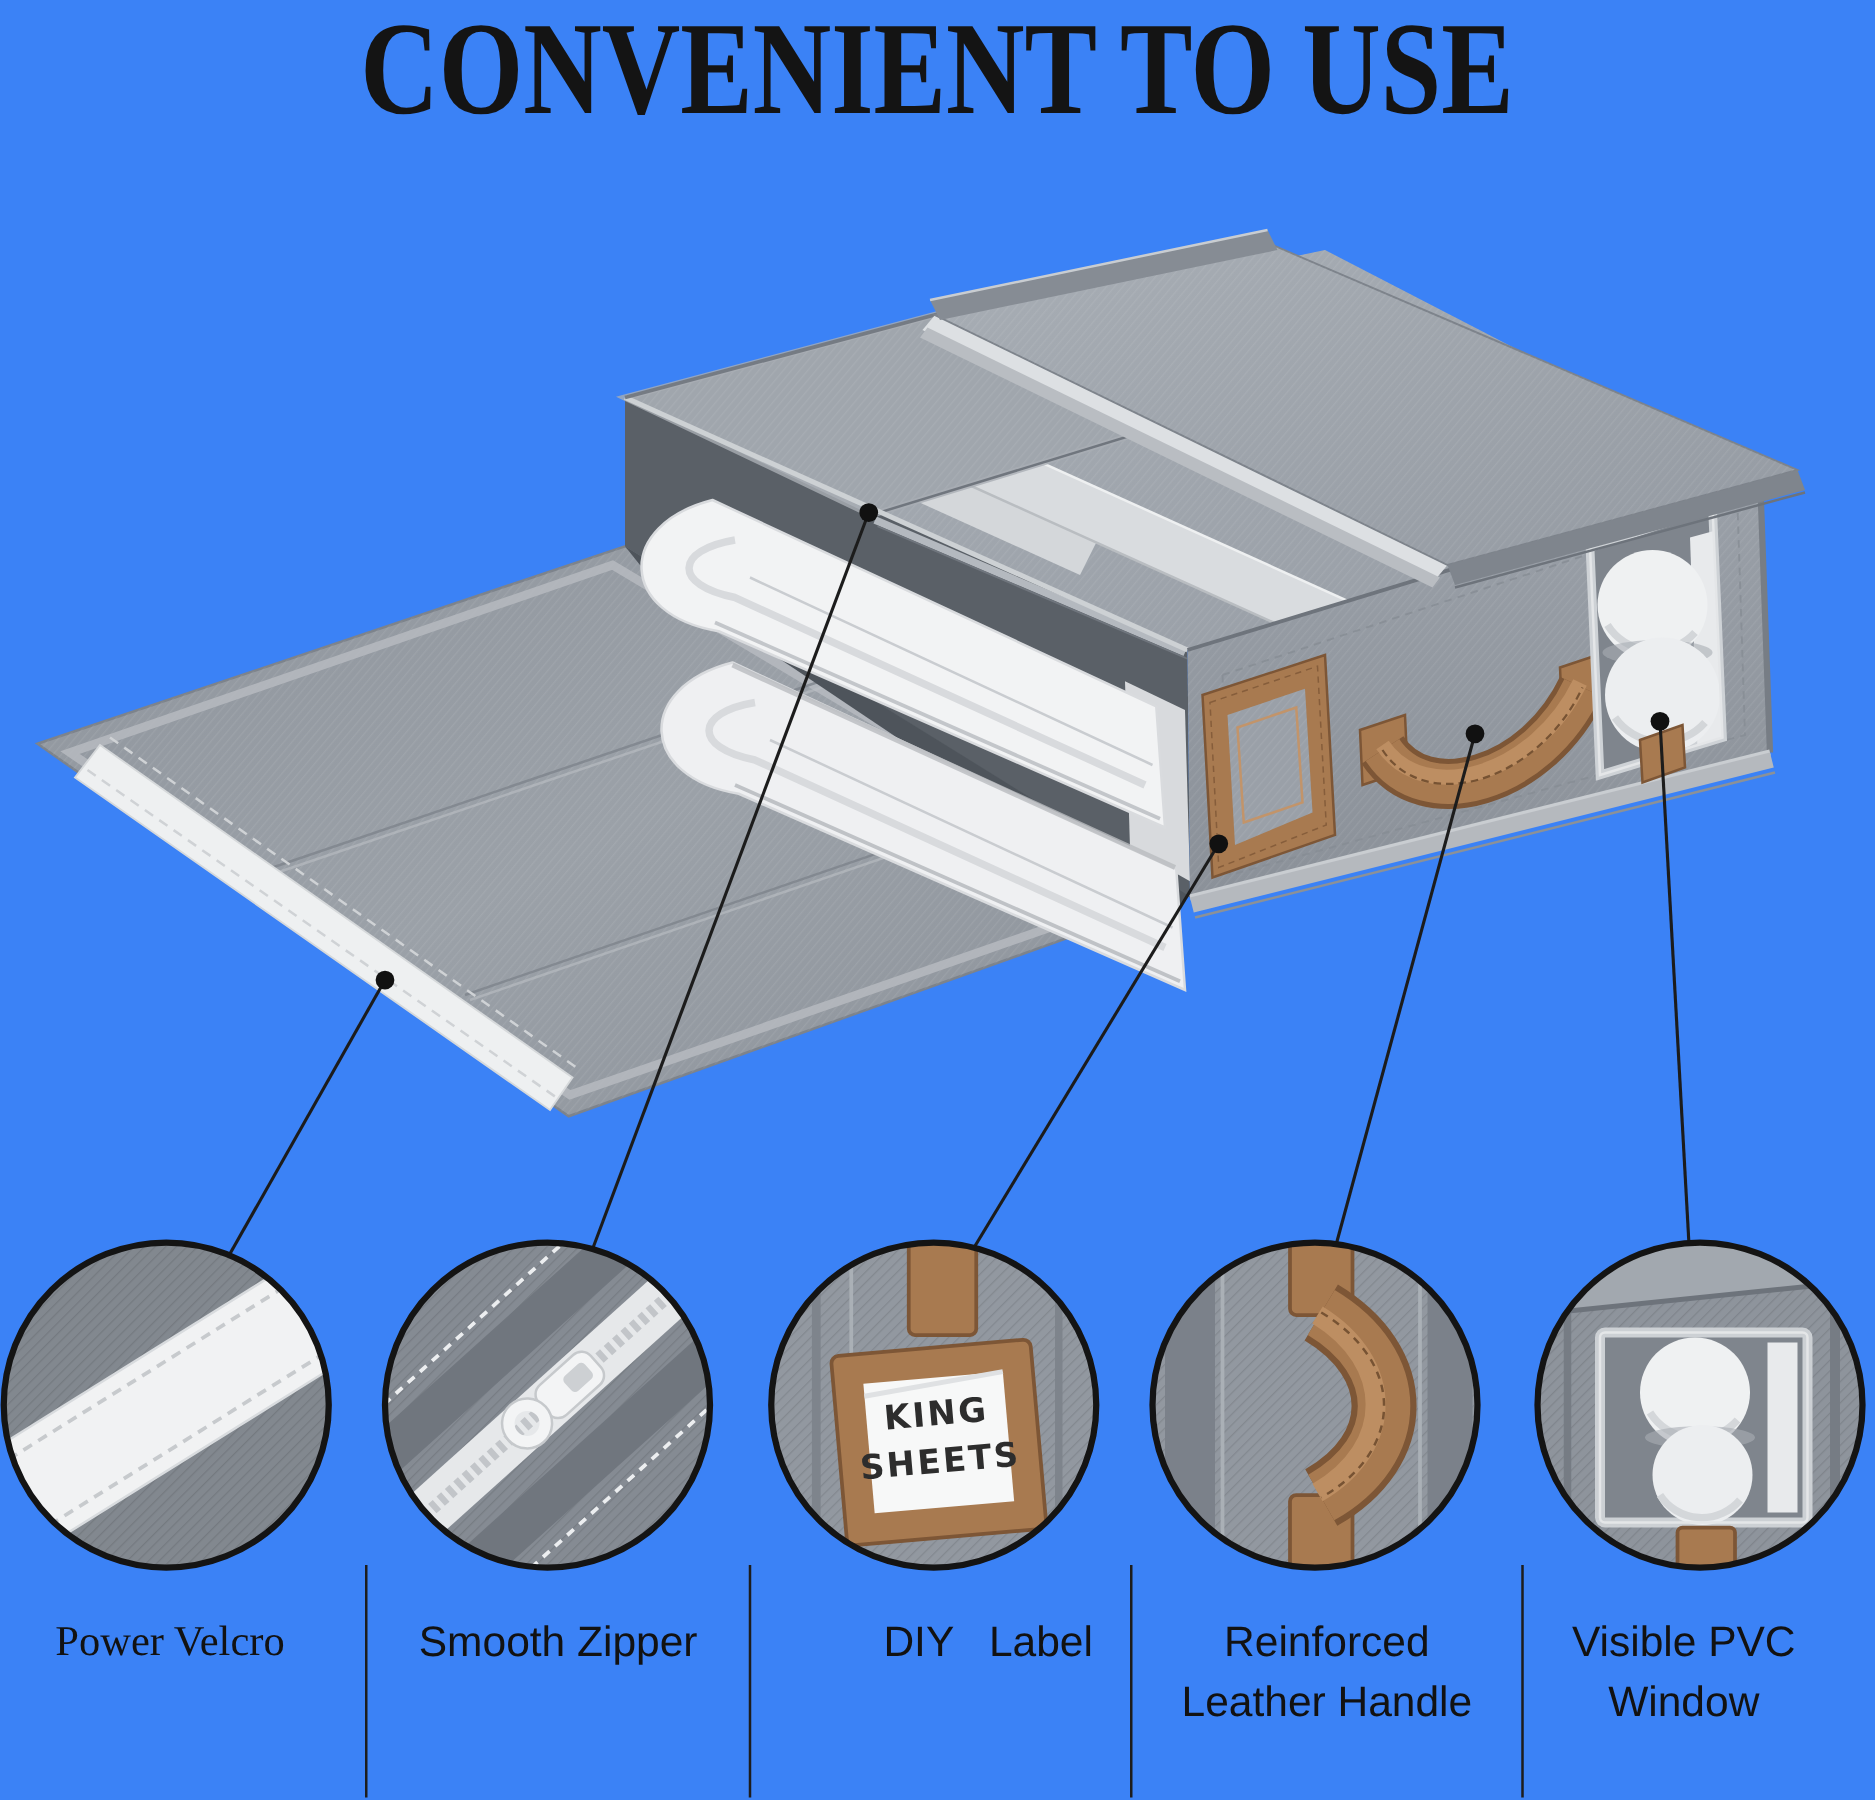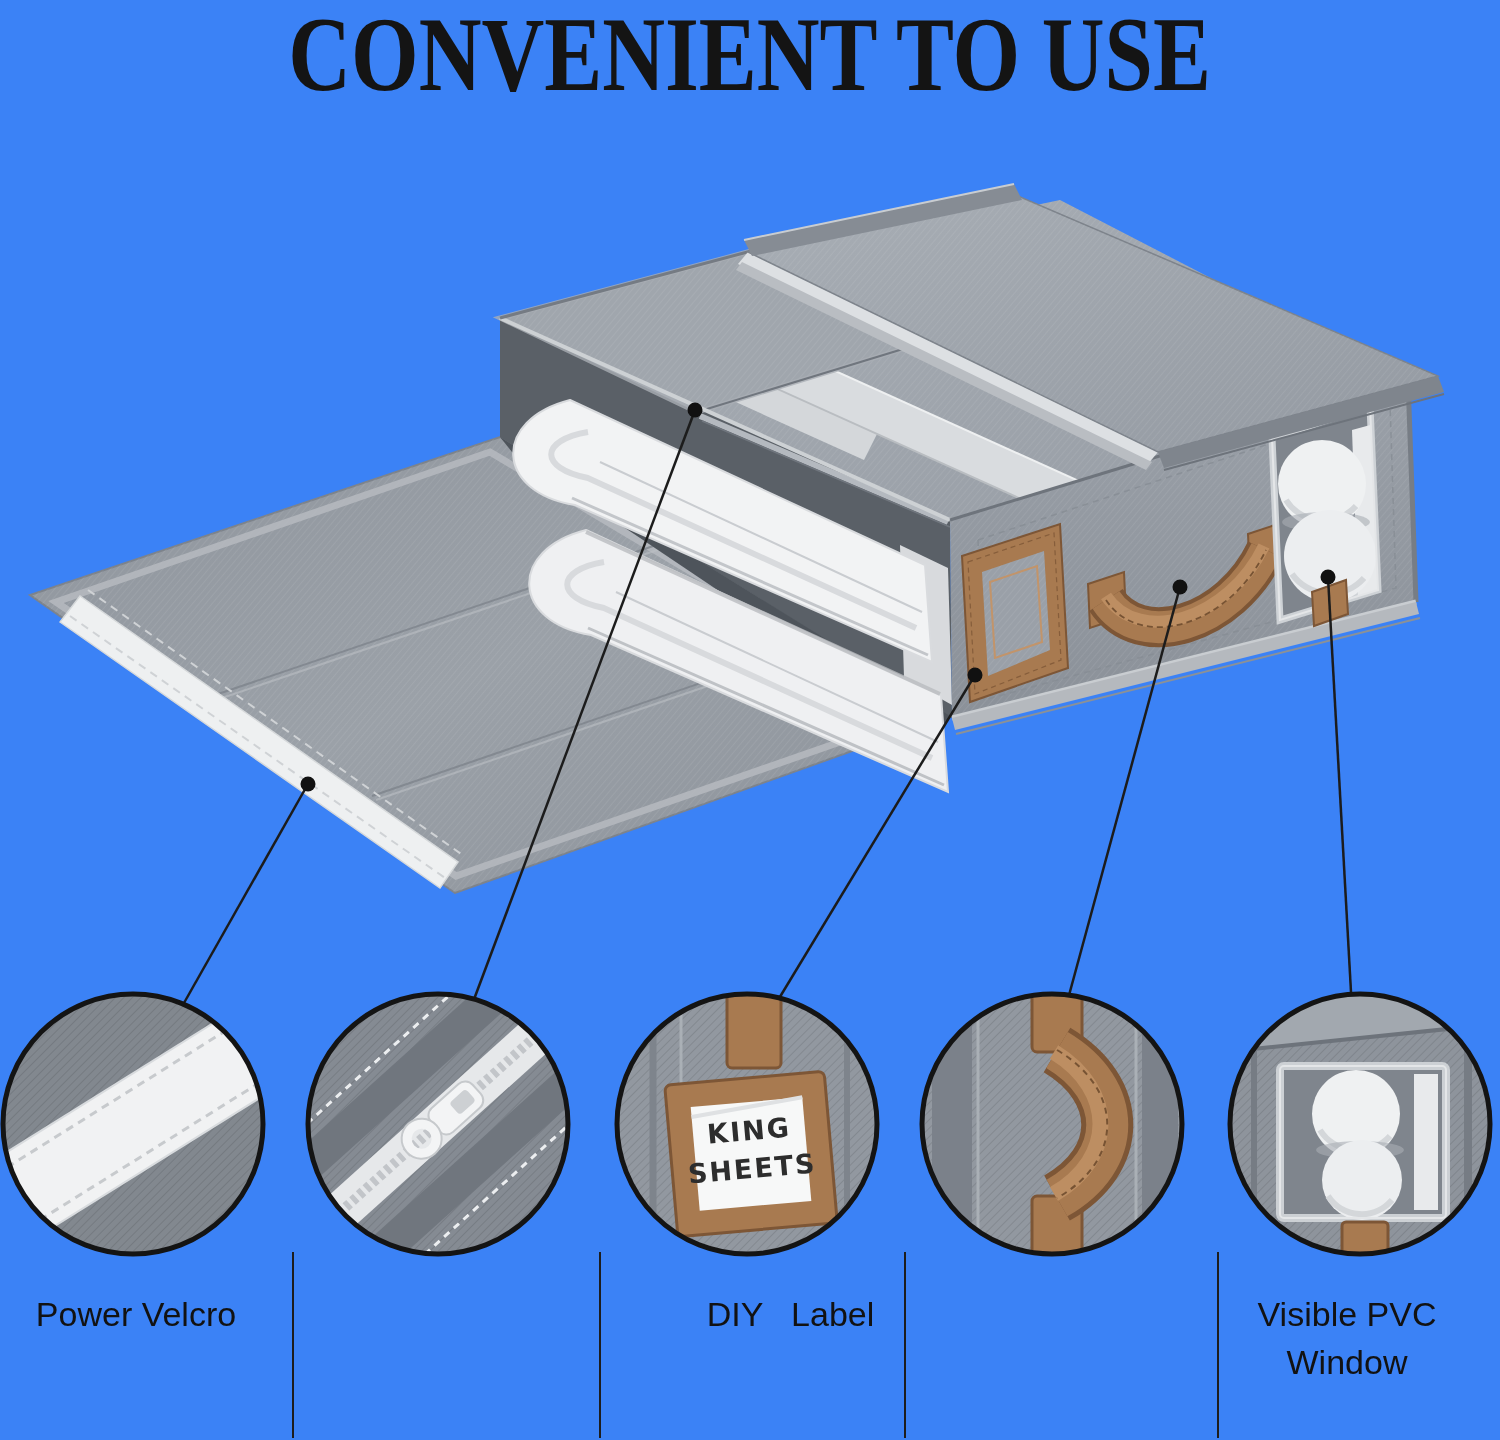--- a/index.html
+++ b/index.html
@@ -10,21 +10,21 @@
          color:#141414;z-index:3;}
   .title .inner{display:inline-block;transform:scaleX(0.82);transform-origin:center;white-space:nowrap;}
   .product-svg{position:absolute;left:0;top:0;z-index:1;}
   .inset{position:absolute;top:988px;width:272px;height:272px;z-index:2;}
   .inset-1{left:-3px;} .inset-2{left:302px;} .inset-3{left:611px;}
   .inset-4{left:916px;} .inset-5{left:1224px;}
   .divider{position:absolute;top:1252px;width:2px;height:186px;background:#1d1d1d;z-index:2;}
   .div-1{left:292px;} .div-2{left:599px;} .div-3{left:904px;} .div-4{left:1217px;}
   .feature-label{position:absolute;top:1290px;font-size:34px;line-height:48px;text-align:center;
                  white-space:pre-wrap;color:#121212;z-index:3;}
-  .fl-0{left:0;width:272px;} .fl-1{left:293px;width:307px;} .fl-2{left:600px;width:305px;margin-left:38px;}
+  .fl-0{left:0;width:272px;font-family:Liberation Serif, serif;} .fl-1{left:293px;width:307px;} .fl-2{left:600px;width:305px;margin-left:38px;}
   .fl-3{left:905px;width:313px;} .fl-4{left:1218px;width:258px;}
   .card-text{font-family:"DejaVu Sans",sans-serif;font-weight:bold;fill:#2d2d2d;letter-spacing:2px;}
 </style>
 </head>
 <body>
 
 <div class="page">
 
   <div class="title">
     <span class="inner">CONVENIENT TO USE</span>
@@ -322,17 +322,20 @@
     </g>
     <circle cx="136" cy="136" r="130" fill="none" stroke="#141414" stroke-width="5"></circle>
   </svg>
 
   <div class="divider div-1"></div>
   <div class="divider div-2"></div>
   <div class="divider div-3"></div>
   <div class="divider div-4"></div>
 
   <div class="feature-label fl-0">Power Velcro</div>
+  <div class="feature-label fl-1">Smooth Zipper</div>
   <div class="feature-label fl-2">DIY   Label</div>
+  <div class="feature-label fl-3">Reinforced
+Leather Handle</div>
   <div class="feature-label fl-4">Visible PVC
 Window</div>
 
 </div>
 
 </body></html>

